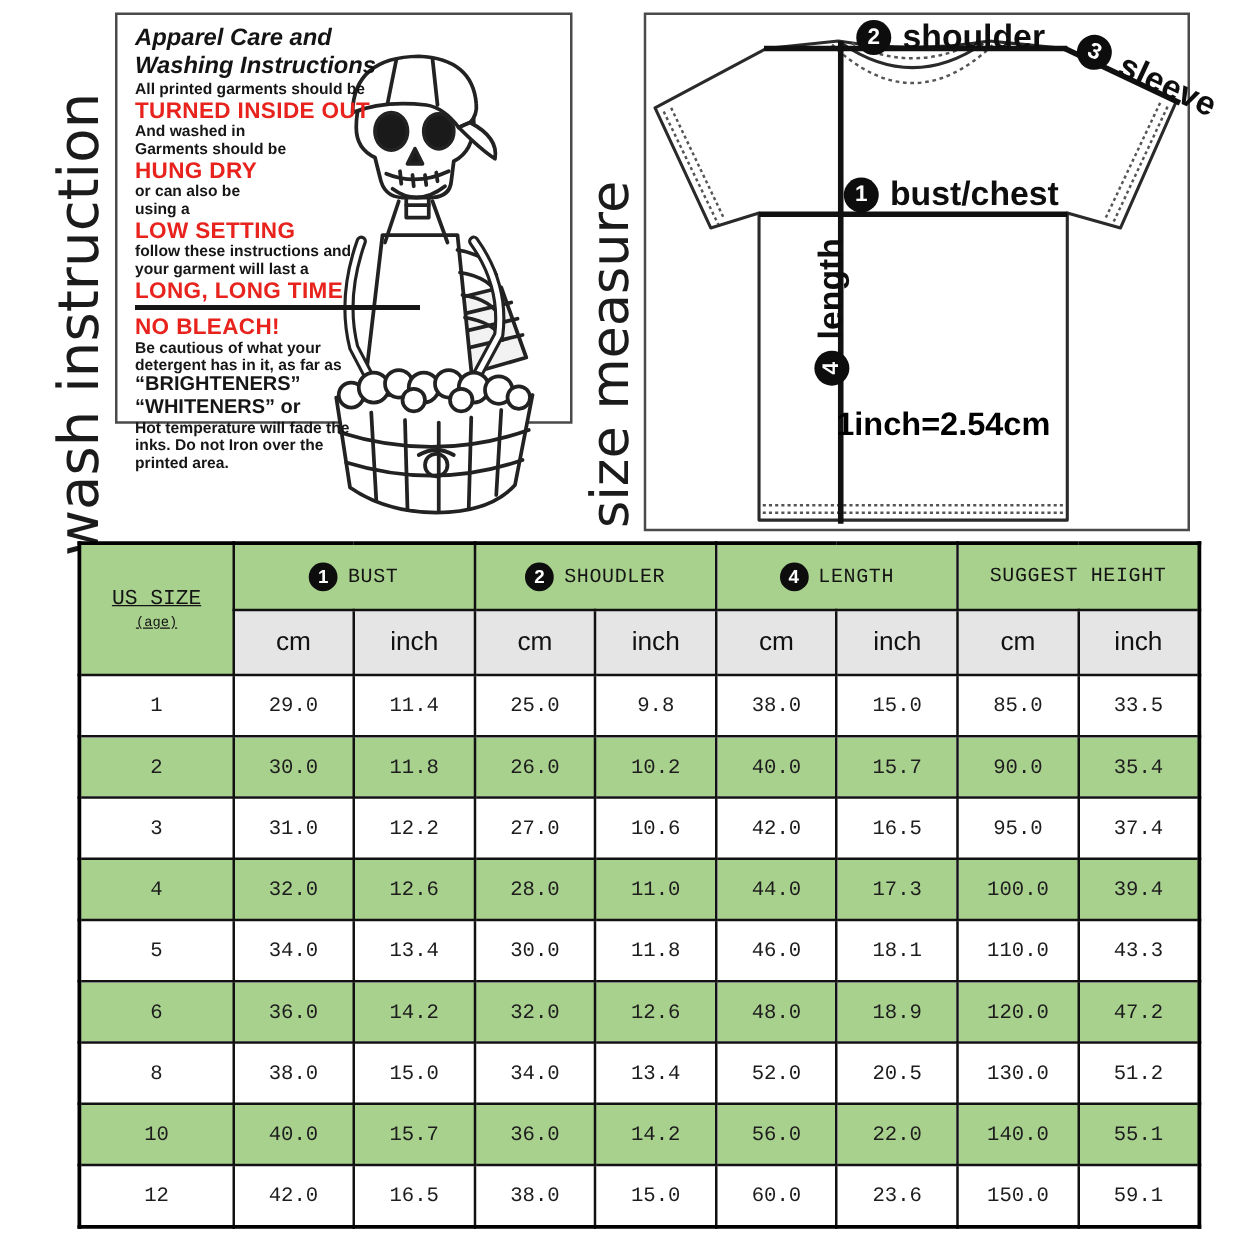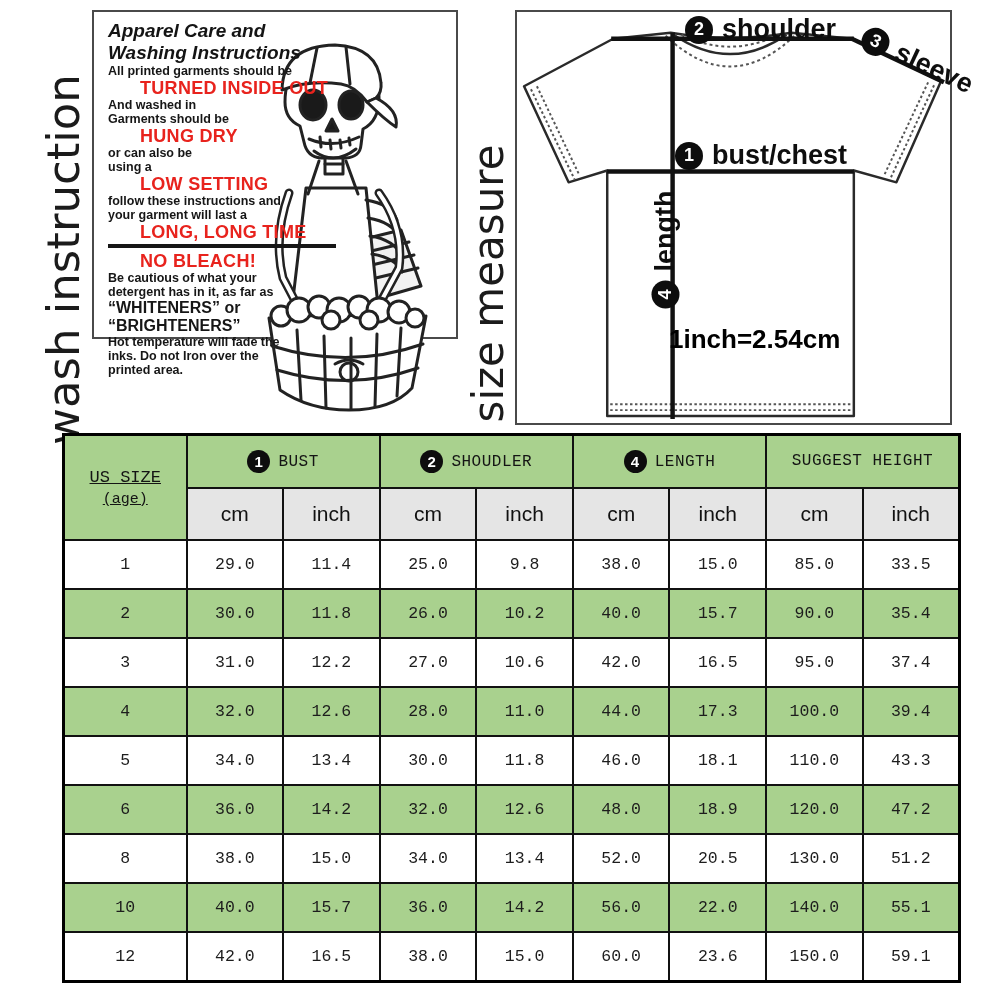--- a/index.html
+++ b/index.html
@@ -13,21 +13,21 @@
   .size-side{left:238px;top:259px;font-size:42px;}
 
   
   .wash-panel{position:absolute;left:92px;top:10px;width:366px;height:329px;
               border:2px solid #4a4a4a;box-sizing:border-box;background:#fff;}
   .wash-text{position:absolute;left:14px;top:8px;width:250px;z-index:2;}
   .wash-title{font:bold italic 19px/22px "Liberation Sans",sans-serif;color:#141414;}
   .wl-black{font:bold 12.5px/14px "Liberation Sans",sans-serif;color:#161616;white-space:nowrap;}
   .wl-black-big{font:bold 16px/18px "Liberation Sans",sans-serif;color:#161616;white-space:nowrap;}
   .wl-red,.wl-red-underline{font:bold 18px/20px "Liberation Sans",sans-serif;color:#e8231d;
-         letter-spacing:.3px;white-space:nowrap;margin-left:32px;}
+         letter-spacing:.3px;white-space:nowrap;}
   .wl-rule{width:228px;height:4px;background:#161616;margin:2px 0 3px 0;}
   .skeleton-wrap{position:absolute;right:2px;top:16px;width:205px;height:385px;z-index:1;}
 
   
   .shirt-panel{position:absolute;left:515px;top:10px;width:437px;height:415px;
                border:2px solid #4a4a4a;box-sizing:border-box;background:#fff;}
   .shirt-svg{position:absolute;left:0;top:0;width:100%;height:100%;}
   .diag-label{position:absolute;display:flex;align-items:center;gap:9px;
               font:bold 27px "Liberation Sans",sans-serif;color:#0e0e0e;white-space:nowrap;}
   .lbl-shoulder{left:168px;top:2px;}
@@ -46,21 +46,21 @@
 
   
   .size-table{position:absolute;left:62px;top:433px;width:896px;border-collapse:collapse;
               table-layout:fixed;border:3px solid #000;}
   .size-table th,.size-table td{border:2px solid #111;text-align:center;vertical-align:middle;
               padding:0;overflow:hidden;}
   .size-table thead tr.group-row th{height:51px;background:#a9d18e;}
   .size-table thead tr.unit-row th{height:50px;background:#e5e5e5;
               font:normal 21px "Liberation Sans",sans-serif;color:#111;}
   .us-size-cell{background:#a9d18e;font:normal 17px "Liberation Mono",monospace;color:#141414;text-decoration:underline;}
-  .us-size-cell .age{font-size:15px;margin-top:4px;}
+  .us-size-cell .age{font-size:11px;margin-top:4px;}
   .group-cell{font:normal 16px "Liberation Mono",monospace;color:#141414;letter-spacing:.5px;}
   .group-cell .cnum{width:23px;height:23px;font-size:15px;margin-right:8px;vertical-align:middle;}
   .group-cell .glabel{vertical-align:middle;}
   .size-table tbody td{height:47px;font:normal 16.5px "Liberation Mono",monospace;color:#1d1d1d;
               background:#fff;}
   .size-table tbody tr.shaded td{background:#a9d18e;}
 </style>
 </head>
 <body>
 
@@ -83,22 +83,22 @@
           <div class="wl-black">or can also be</div>
           <div class="wl-black">using a</div>
           <div class="wl-red">LOW SETTING</div>
           <div class="wl-black">follow these instructions and</div>
           <div class="wl-black">your garment will last a</div>
           <div class="wl-red-underline">LONG, LONG TIME</div>
           <div class="wl-rule"></div>
           <div class="wl-red">NO BLEACH!</div>
           <div class="wl-black">Be cautious of what your</div>
           <div class="wl-black">detergent has in it, as far as</div>
+          <div class="wl-black-big">“BRIGHTENERS”</div>
           <div class="wl-black-big">“WHITENERS” or</div>
-          <div class="wl-black-big">“BRIGHTENERS”</div>
           <div class="wl-black">Hot temperature will fade the</div>
           <div class="wl-black">inks. Do not Iron over the</div>
           <div class="wl-black">printed area.</div>
         </div>
     </div>
 
     <div class="skeleton-wrap">
       <svg viewBox="0 0 205 385" width="205" height="385">
         <g stroke="#222" stroke-width="3" fill="#fff" stroke-linecap="round" stroke-linejoin="round">
 

